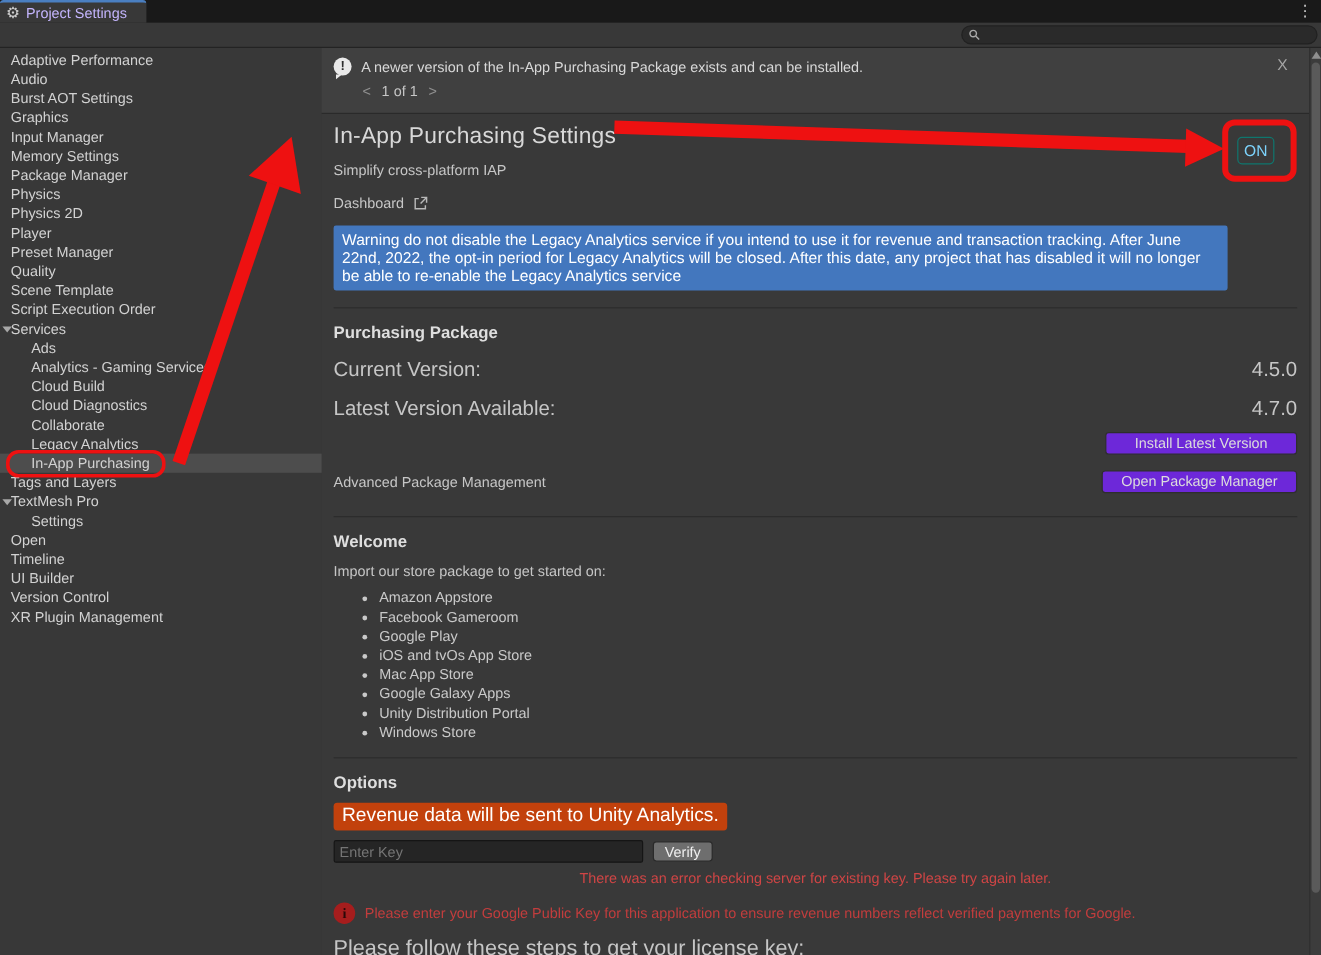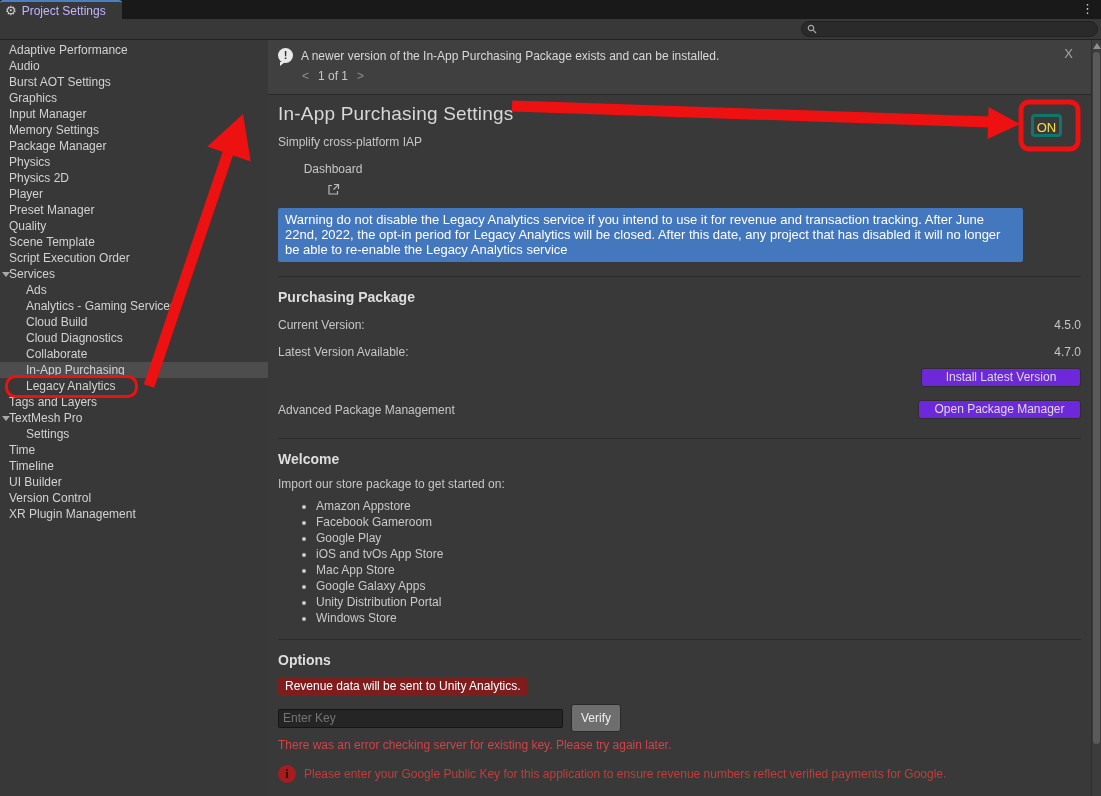--- a/index.html
+++ b/index.html
@@ -43,57 +43,57 @@
   .alert-bubble:after { content:""; position:absolute; left:2px; bottom:-3px; width:0; height:0;
     border-left:5px solid #e9e9e9; border-bottom:4px solid transparent; }
   .banner-msg { color:#d8d8d8; font-size:12px; }
   .pager { margin:6px 0 0 24px; font-size:12px; color:#c6c6c6; display:flex; gap:9px; align-items:center; }
   .pg-chev { color:#8f8f8f; cursor:pointer; }
   .banner-close { position:absolute; right:14px; top:4px; color:#a6a6a6; font-size:13px; cursor:pointer; padding:2px 4px; }
 
   .content { padding:0 10px; position:relative; }
   .h1 { margin-top:8px; font-size:19px; color:#d8d8d8; letter-spacing:.2px; }
   .sub { margin-top:10px; font-size:12px; color:#c6c6c6; }
-  .dash-row { margin-top:13px; display:flex; align-items:center; gap:7px; font-size:12px; color:#c6c6c6; cursor:pointer; width:110px;flex-direction:column; }
+  .dash-row { margin-top:13px; display:flex; align-items:center; gap:7px; font-size:12px; color:#c6c6c6; cursor:pointer; width:110px; }
   .warnbox { margin-top:12px; width:745px; background:#4377be; color:#ffffff; font-size:13px;
     line-height:15px; padding:4px 7px 5px 7px; border-radius:2px; }
   .sep { border-top:1px solid #2c2c2c; margin-top:14px; }
   .h2 { margin-top:12px; font-size:14px; font-weight:bold; color:#dedede; }
-  .kvrow { display:flex; justify-content:space-between; margin-top:13px; font-size:12px; color:#c6c6c6; }
+  .kvrow { display:flex; justify-content:space-between; margin-top:13px; font-size:17px; color:#c6c6c6; }
   .btnrow { display:flex; justify-content:flex-end; margin-top:9px; }
   .btnrow2 { display:flex; justify-content:space-between; align-items:center; margin-top:13px;
     font-size:12px; color:#c6c6c6; }
   .ubtn { background:#6d28d9; border:1px solid #2e2e2e; border-radius:3px; color:#dcdcdc;
     font-size:12px; height:19px; line-height:17px; text-align:center; cursor:pointer;
     font-family:"Liberation Sans","DejaVu Sans",sans-serif; }
   .w160 { width:160px; }
   .w163 { width:163px; }
   .intro { margin-top:10px; font-size:12px; color:#c6c6c6; }
   ul.stores { margin:7px 0 0 38px; color:#c9c9c9; font-size:12px; }
   ul.stores li { line-height:16px; }
-  .badge { display:inline-block; margin-top:9px; background:#7f1d1d; color:#ffffff; font-size:12px;
+  .badge { display:inline-block; margin-top:9px; background:#c2410c; color:#ffffff; font-size:16px;
     padding:2px 7px 3px 7px; border-radius:3px; }
   .keyrow { margin-top:8px; display:flex; align-items:center; gap:8px; }
-  .keyinput { width:285px; height:19px; background:#252525; border:1px solid #151515; border-radius:2px;
+  .keyinput { width:258px; height:19px; background:#252525; border:1px solid #151515; border-radius:2px;
     color:#bdbdbd; font-size:12px; padding:0 4px; outline:none; }
   .vbtn { background:#6e6e6e; border:1px solid #2a2a2a; border-radius:3px; color:#efefef;
-    font-size:12px; height:28px; padding:0 9px; cursor:pointer;
+    font-size:12px; height:17px; padding:0 9px; cursor:pointer;
     font-family:"Liberation Sans","DejaVu Sans",sans-serif; }
-  .errtext { margin-top:6px; font-size:12px; color:#cf4545; }
+  .errtext { margin-top:6px; font-size:12px; color:#cf4545;text-align:center; }
   .gkey-row { margin-top:13px; display:flex; align-items:flex-start; gap:8px; }
   .info-circ { flex:0 0 18px; width:18px; height:18px; border-radius:50%; background:#a61d1d;
     color:#2b0808; font-weight:bold; font-size:12px; text-align:center; line-height:18px;
     font-family:"Liberation Serif","DejaVu Serif",serif; }
   .gkey-text { font-size:12px; color:#c23d3d; line-height:15px; padding-top:2px; }
   .steps { margin-top:10px; font-size:18px; color:#c6c6c6; }
   .step1 { margin-top:13px; font-size:12px; color:#c6c6c6; display:flex; align-items:center; gap:6px; }
   .step1 .lnk { cursor:pointer; }
 
-  .on-btn { position:absolute; left:763px; top:74px; width:31px; height:23px; border:3px solid #0f766e;
-    border-radius:4px; color:#fde047; font-size:13px; text-align:center; line-height:21px; cursor:pointer; }
+  .on-btn { position:absolute; left:763px; top:74px; width:31px; height:23px; border:1px solid #0f766e;
+    border-radius:4px; color:#7dd3fc; font-size:13px; text-align:center; line-height:21px; cursor:pointer; }
 
   
   .scrollbar { position:absolute; right:0; top:40px; width:10px; height:756px; background:#3c3c3c;
     border-left:1px solid #2e2e2e; }
   .scroll-up { position:absolute; top:3px; left:1px; width:0; height:0;
     border-left:4px solid transparent; border-right:4px solid transparent; border-bottom:6px solid #8f8f8f; }
   .thumb { position:absolute; top:12px; left:1px; width:7px; height:692px; background:#5a5a5a; border-radius:4px; }
 
   
   .annot { position:absolute; left:0; top:0; width:1101px; height:796px; pointer-events:none; z-index:50; }
@@ -137,26 +137,26 @@
       <div class="side-item"><span>Preset Manager</span></div>
       <div class="side-item"><span>Quality</span></div>
       <div class="side-item"><span>Scene Template</span></div>
       <div class="side-item"><span>Script Execution Order</span></div>
       <div class="side-item"><span class="tri"></span><span>Services</span></div>
       <div class="side-item ind"><span>Ads</span></div>
       <div class="side-item ind"><span>Analytics - Gaming Services</span></div>
       <div class="side-item ind"><span>Cloud Build</span></div>
       <div class="side-item ind"><span>Cloud Diagnostics</span></div>
       <div class="side-item ind"><span>Collaborate</span></div>
+      <div class="side-item ind"><span>Legacy Analytics</span></div>
       <div class="side-item selected ind"><span>In-App Purchasing</span></div>
-      <div class="side-item ind"><span>Legacy Analytics</span></div>
       <div class="side-item"><span>Tags and Layers</span></div>
       <div class="side-item"><span class="tri"></span><span>TextMesh Pro</span></div>
       <div class="side-item ind"><span>Settings</span></div>
-      <div class="side-item"><span>Time</span></div>
+      <div class="side-item"><span>Open</span></div>
       <div class="side-item"><span>Timeline</span></div>
       <div class="side-item"><span>UI Builder</span></div>
       <div class="side-item"><span>Version Control</span></div>
       <div class="side-item"><span>XR Plugin Management</span></div>
     </div>
 
   <div class="main">
     <div class="banner">
       <div class="banner-row1">
         <span class="alert-bubble">!</span>

